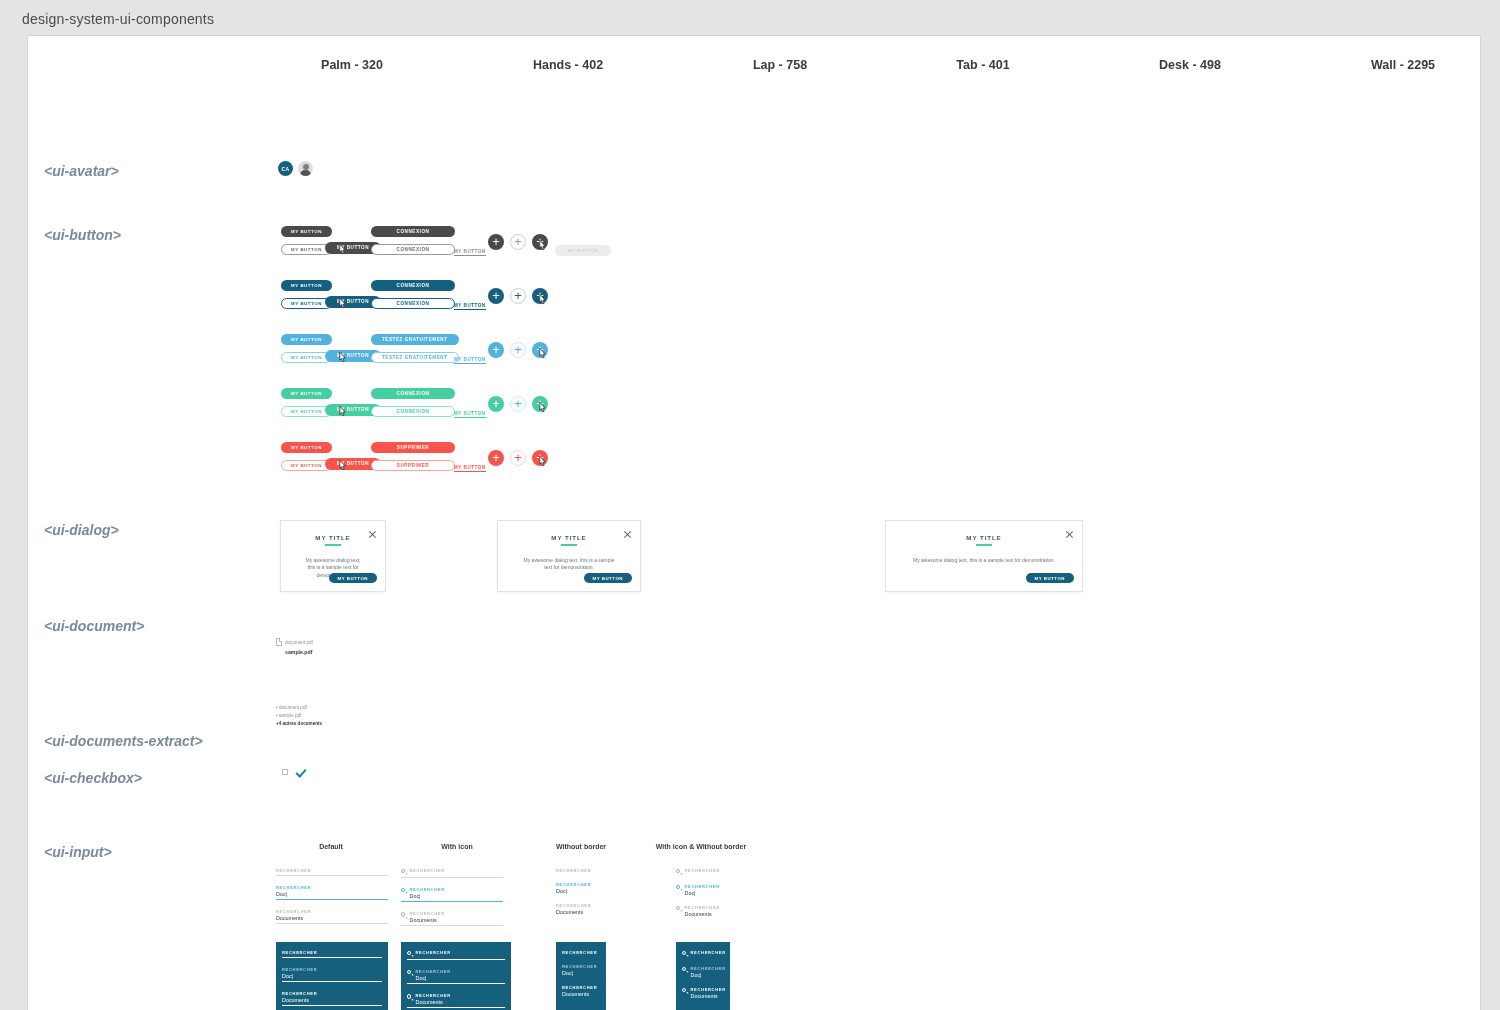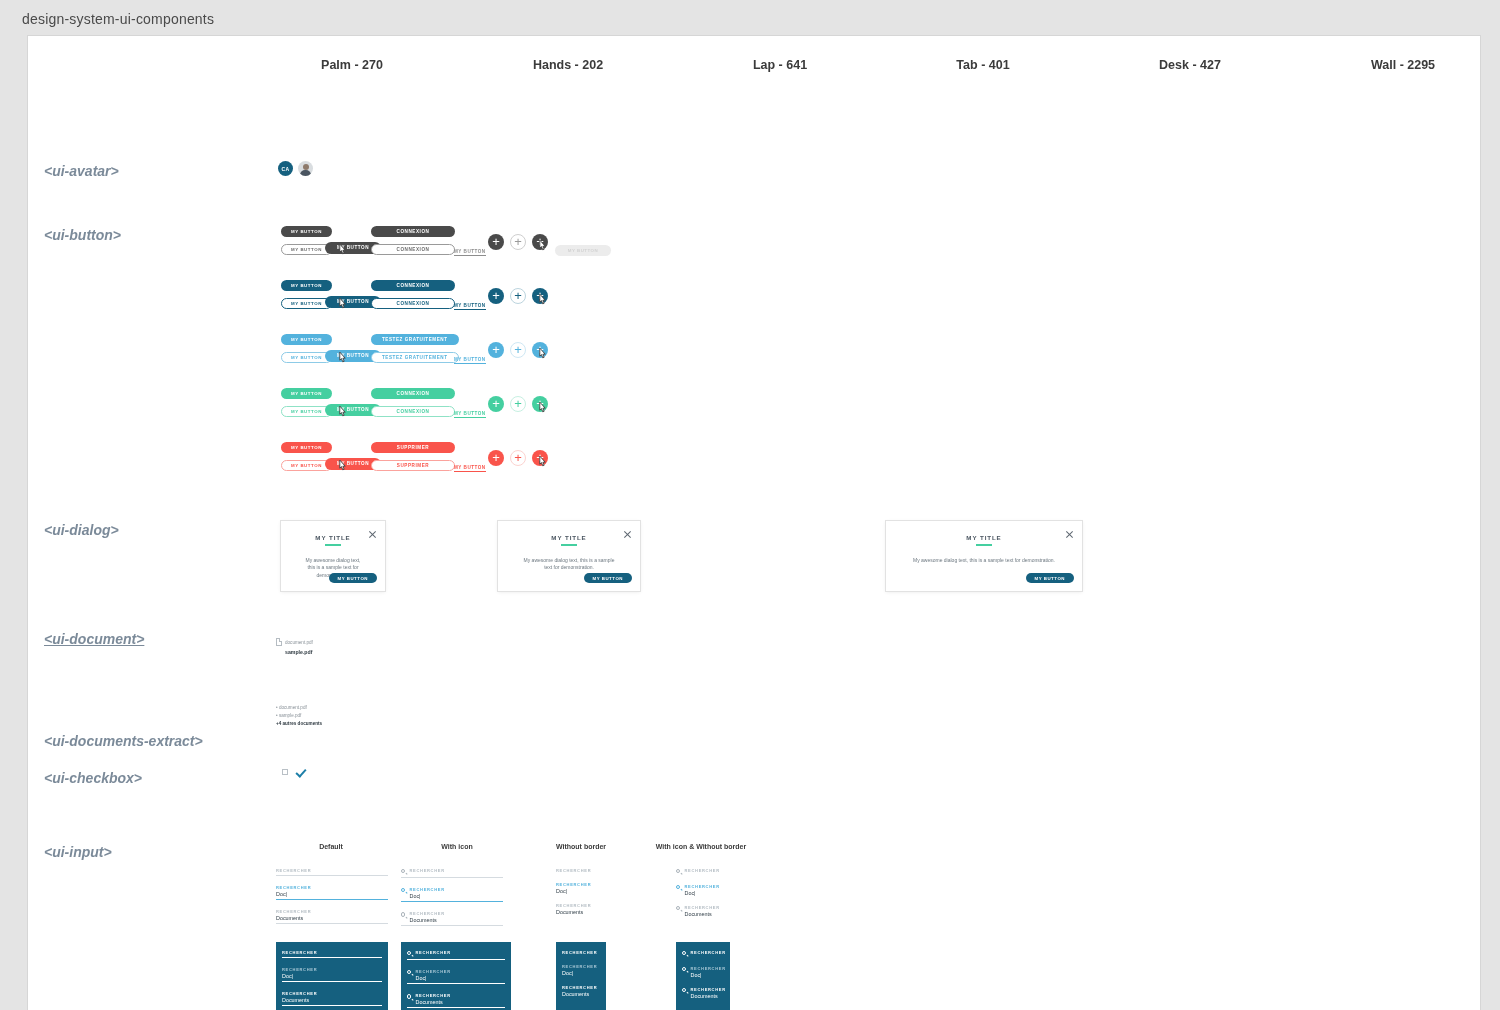--- a/index.html
+++ b/index.html
@@ -155,33 +155,33 @@
   .panel{position:absolute;background:#15607f;}
 </style>
 </head>
 <body>
 
 <div class="doc-title">design-system-ui-components</div>
 
 <div class="canvas">
 
   <div class="col-headers" id="colHeads">
-      <div class="col-head" style="left: 324px;">Palm - 270</div>
-      <div class="col-head" style="left: 540px;">Hands - 202</div>
-      <div class="col-head" style="left: 752px;">Lap - 641</div>
+      <div class="col-head" style="left: 324px;">Palm - 320</div>
+      <div class="col-head" style="left: 540px;">Hands - 402</div>
+      <div class="col-head" style="left: 752px;">Lap - 758</div>
       <div class="col-head" style="left: 955px;">Tab - 401</div>
-      <div class="col-head" style="left: 1162px;">Desk - 427</div>
+      <div class="col-head" style="left: 1162px;">Desk - 498</div>
       <div class="col-head" style="left: 1375px;">Wall - 2295</div>
     </div>
 
   <div id="rowLabels">
       <div class="row-label" style="top: 127px;">&lt;ui-avatar&gt;</div>
       <div class="row-label" style="top: 191px;">&lt;ui-button&gt;</div>
       <div class="row-label" style="top: 486px;">&lt;ui-dialog&gt;</div>
-      <div class="row-label" style="top: 595px; text-decoration: underline;">&lt;ui-document&gt;</div>
+      <div class="row-label" style="top: 582px;">&lt;ui-document&gt;</div>
       <div class="row-label" style="top: 697px;">&lt;ui-documents-extract&gt;</div>
       <div class="row-label" style="top: 734px;">&lt;ui-checkbox&gt;</div>
       <div class="row-label" style="top: 808px;">&lt;ui-input&gt;</div>
     </div>
 
   <div class="abs" style="left:250px;top:125px;display:flex;gap:5px;align-items:center;">
     <div class="avatar initials">
       <span>CA</span>
     </div>
     <div class="avatar photo"></div>

